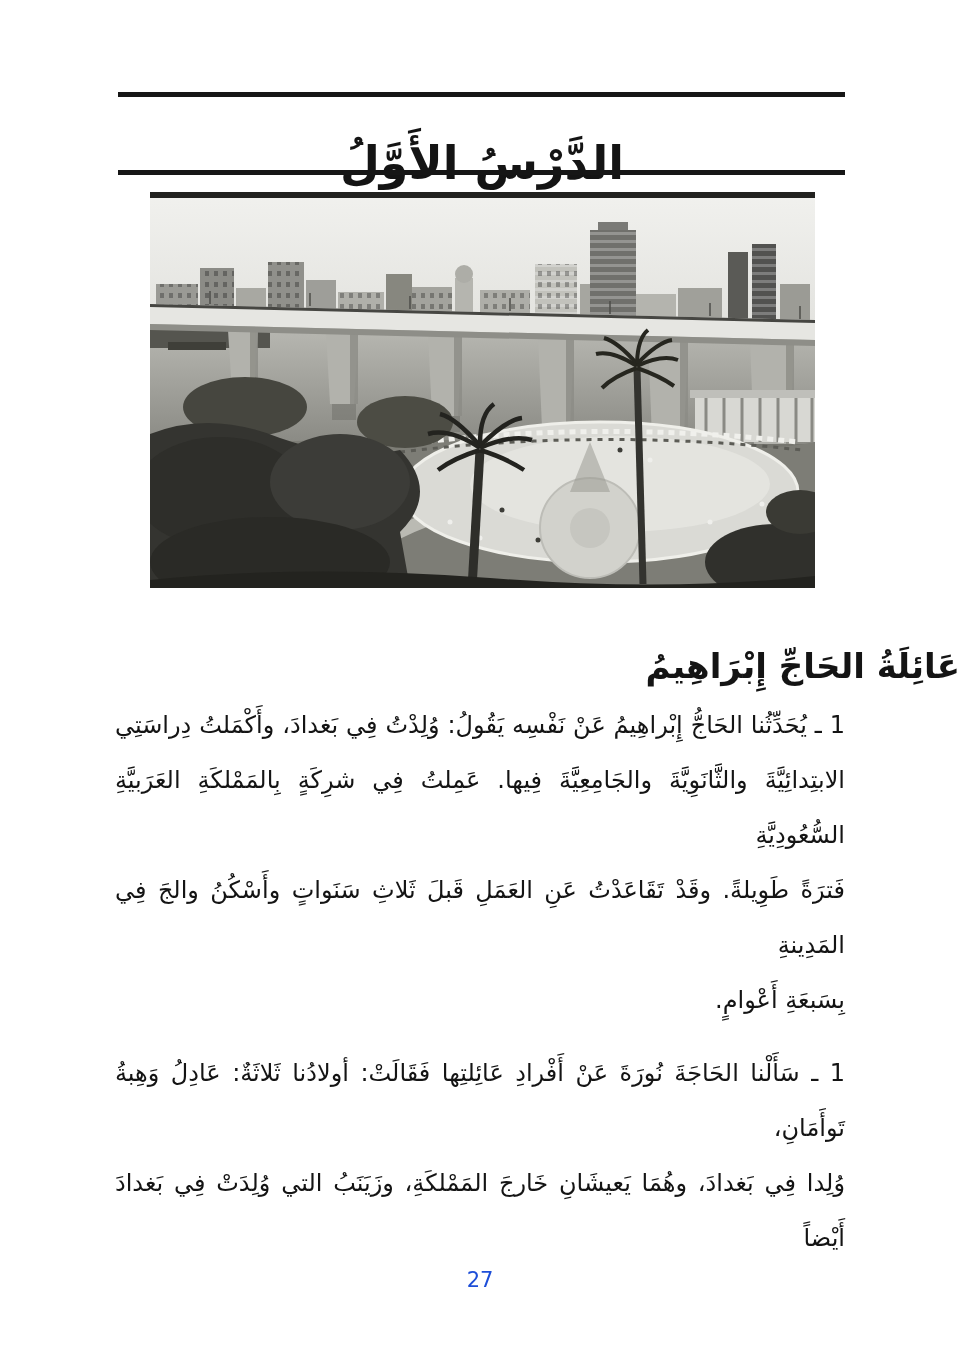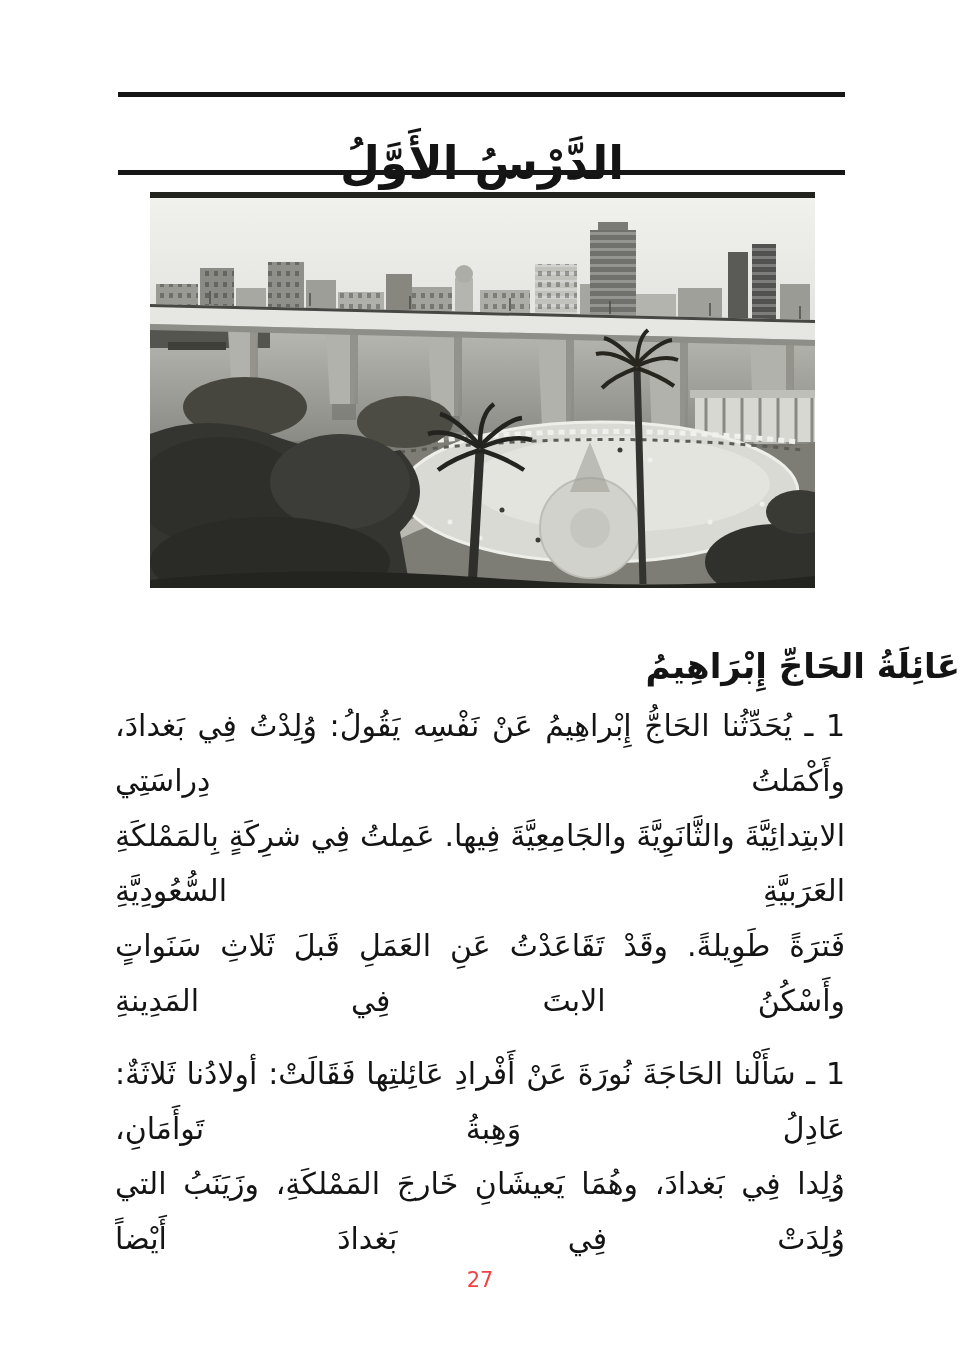--- a/index.html
+++ b/index.html
@@ -33,27 +33,27 @@
     position: absolute; top: 606px; left: 0; width: 100%;
     text-align: right; direction: rtl;
     font-size: 34px; font-weight: bold; line-height: 64px;
   }
   .text-block {
     position: absolute; top: 698px; left: 115px; width: 730px;
     direction: rtl;
   }
   .para { margin: 0 0 18px 0; }
   .body-line {
-    font-size: 30px; line-height: 55px;
+    font-size: 24px; line-height: 55px;
     text-align: justify; text-align-last: justify;
   }
   .body-line.align-right { text-align: right; text-align-last: right; }
   .page-number {
     position: absolute; top: 1268px; left: 0; width: 100%;
-    text-align: center; font-size: 21px; color: #ef4444;
+    text-align: center; font-size: 21px; color: #1d4ed8;
   }
 </style>
 </head>
 <body>
 
 <div class="rule rule-top"></div>
 
 <h1 class="lesson-title">الدَّرْسُ الأَوَّلُ</h1>
 
 <div class="rule rule-bottom"></div>
@@ -252,21 +252,22 @@
     </g>
   </svg>
 </div>
 
 <h2 class="section-heading">عَائِلَةُ الحَاجِّ إِبْرَاهِيمُ</h2>
 
 <div class="text-block">
   <div class="para">
     <div class="body-line">1 ـ يُحَدِّثُنا الحَاجُّ إِبْراهِيمُ عَنْ نَفْسِه يَقُولُ: وُلِدْتُ فِي بَغدادَ، وأَكْمَلتُ دِراسَتِي</div>
     <div class="body-line">الابتِدائِيَّةَ والثَّانَوِيَّةَ والجَامِعِيَّةَ فِيها. عَمِلتُ فِي شرِكَةٍ بِالمَمْلكَةِ العَرَبيَّةِ السُّعُودِيَّةِ</div>
-    <div class="body-line">فَترَةً طَوِيلةً. وقَدْ تَقَاعَدْتُ عَنِ العَمَلِ قَبلَ ثَلاثِ سَنَواتٍ وأَسْكُنُ الابتَ فِي المَدِينةِ</div>
+    <div class="body-line">فَترَةً طَوِيلةً. وقَدْ تَقَاعَدْتُ عَنِ العَمَلِ قَبلَ ثَلاثِ سَنَواتٍ وأَسْكُنُ والجَ فِي المَدِينةِ</div>
+    <div class="body-line align-right">بِسَبعَةِ أَعْوامٍ.</div>
   </div>
   <div class="para">
     <div class="body-line">1 ـ سَأَلْنا الحَاجَةَ نُورَةَ عَنْ أَفْرادِ عَائِلتِها فَقَالَتْ: أولادُنا ثَلاثَةٌ: عَادِلُ وَهِبةُ تَوأَمَانِ،</div>
     <div class="body-line">وُلِدا فِي بَغدادَ، وهُمَا يَعيشَانِ خَارجَ المَمْلكَةِ، وزَيَنَبُ التي وُلِدَتْ فِي بَغدادَ أَيْضاً</div>
 
   </div>
 </div>
 
 <div class="page-number">27</div>
 

